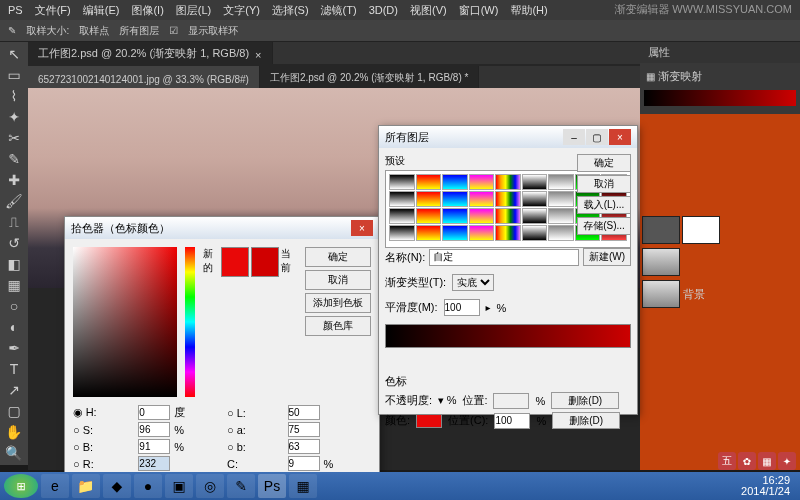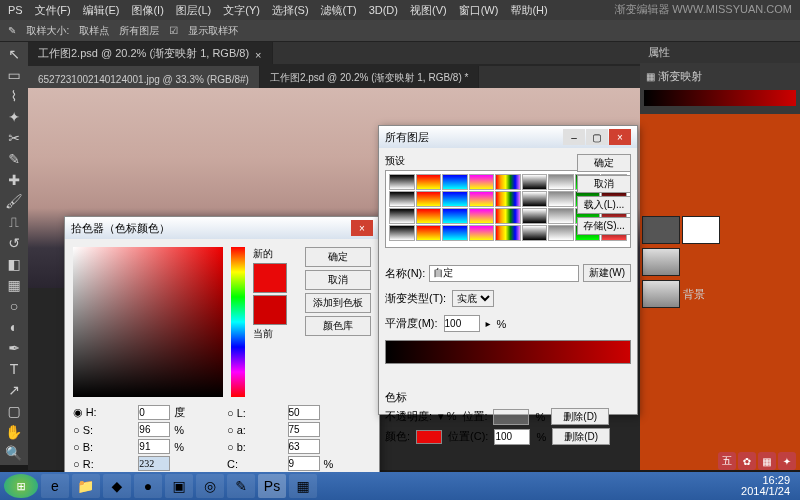--- a/index.html
+++ b/index.html
@@ -31,45 +31,45 @@
 .dlg-title{background:linear-gradient(#fff,#d8e2ee);padding:3px 6px;display:flex;justify-content:space-between;align-items:center;font-size:11px}
 .dlg-btns{display:flex;gap:1px}
 .dlg-btns span{width:22px;height:16px;display:flex;align-items:center;justify-content:center;font-size:10px;background:#e0e0e0}
 .dlg-btns .close{background:#d04030;color:#fff}
 
 #picker{left:64px;top:216px;width:316px;height:274px}
 .picker-body{display:flex;padding:8px;gap:8px}
 .sv-box{width:150px;height:150px;background:linear-gradient(to right,#fff,#e00);position:relative}
 .sv-box::after{content:"";position:absolute;inset:0;background:linear-gradient(to top,#000,transparent)}
 .hue-strip{width:14px;height:150px;background:linear-gradient(#f00,#ff0,#0f0,#0ff,#00f,#f0f,#f00)}
-.swatches{display:flex;flex-direction:column;gap:2px}
+.swatches{display:flex;flex-direction:row;gap:2px}
 .swatch{width:34px;height:30px;border:1px solid #888}
 .picker-right{display:flex;flex-direction:column;gap:3px;margin-left:auto}
 .pbtn{width:66px;height:20px;background:#eee;border:1px solid #999;font-size:10px;display:flex;align-items:center;justify-content:center}
 .numgrid{display:grid;grid-template-columns:auto 32px auto auto 32px auto;gap:2px 4px;align-items:center;font-size:10px}
 .numgrid input{width:32px;height:15px;font-size:10px;border:1px solid #999}
 
 #grad{left:378px;top:125px;width:260px;height:290px}
 .grad-body{padding:6px}
 .preset-lbl{font-size:10px;margin-bottom:2px}
 .preset-box{border:1px solid #999;background:#fff;padding:3px;height:78px;overflow:hidden}
 .preset-grid{display:grid;grid-template-columns:repeat(9,1fr);gap:1px}
 .pswatch{height:16px;border:1px solid #aaa}
 .grad-right{position:absolute;right:6px;top:28px;display:flex;flex-direction:column;gap:3px}
 .gbtn{width:54px;height:18px;background:#eee;border:1px solid #999;font-size:10px;display:flex;align-items:center;justify-content:center}
-.name-row{display:flex;gap:4px;align-items:center;margin-top:16px;font-size:10px}
+.name-row{display:flex;gap:4px;align-items:center;margin-top:0;font-size:10px}
 .name-row input{flex:1;height:17px;border:1px solid #999;font-size:10px;padding:0 3px}
 .gtype{display:flex;gap:6px;align-items:center;margin-top:8px;font-size:10px}
 .gtype select,.gtype input{height:17px;font-size:10px;border:1px solid #999}
 .gramp{height:24px;margin-top:8px;background:linear-gradient(90deg,#000 0%,#cc0000 100%);border:1px solid #888;position:relative}
 .stop-sec{margin-top:26px;font-size:10px}
 .stop-row{display:flex;gap:6px;align-items:center;margin-top:3px}
 .stop-row input{width:36px;height:16px;font-size:10px;border:1px solid #999}
 .stop-row .sw{width:26px;height:14px;border:1px solid #888}
-.stop-row .del{width:58px;height:17px;border:1px solid #999;font-size:10px;background:#eee}
+.stop-row .del{width:68px;height:17px;border:1px solid #999;font-size:10px;background:#eee}
 
 .taskbar{position:absolute;bottom:0;left:0;right:0;height:28px;background:linear-gradient(#3d6fb5,#2a5a9e);display:flex;align-items:center;padding:0 4px;gap:3px}
 .start{width:34px;height:24px;background:radial-gradient(circle,#7bc043,#2a8);border-radius:50%;display:flex;align-items:center;justify-content:center;color:#fff}
 .tb-item{width:28px;height:24px;background:rgba(255,255,255,.1);border-radius:2px;display:flex;align-items:center;justify-content:center;font-size:14px}
 .clock{margin-left:auto;color:#fff;font-size:10px;text-align:right;line-height:11px;padding-right:6px}
 .watermark{position:absolute;top:2px;right:8px;color:#999;font-size:10px}
 .corner{position:absolute;bottom:30px;right:4px;display:flex;gap:2px}
 .corner span{width:18px;height:18px;background:#c04040;border-radius:3px;display:flex;align-items:center;justify-content:center;font-size:10px;color:#fff}
 </style>
 </head>
@@ -194,21 +194,21 @@
     <span>○ a:</span>
       <input value="75" style="">
       <span></span>
     <span>○ B:</span>
       <input value="91" style="">
       <span>%</span>
     <span>○ b:</span>
       <input value="63" style="">
       <span></span>
     <span>○ R:</span>
-      <input style="background: rgb(204, 221, 238); font-family: Liberation Serif, serif;" value="232">
+      <input style="background: rgb(204, 221, 238);" value="232">
       <span></span>
     <span>C:</span>
       <input value="9" style="">
       <span>%</span>
     <span>○ G:</span>
       <input value="8" style="">
       <span></span>
     <span>M:</span>
       <input value="98" style="">
       <span>%</span>

